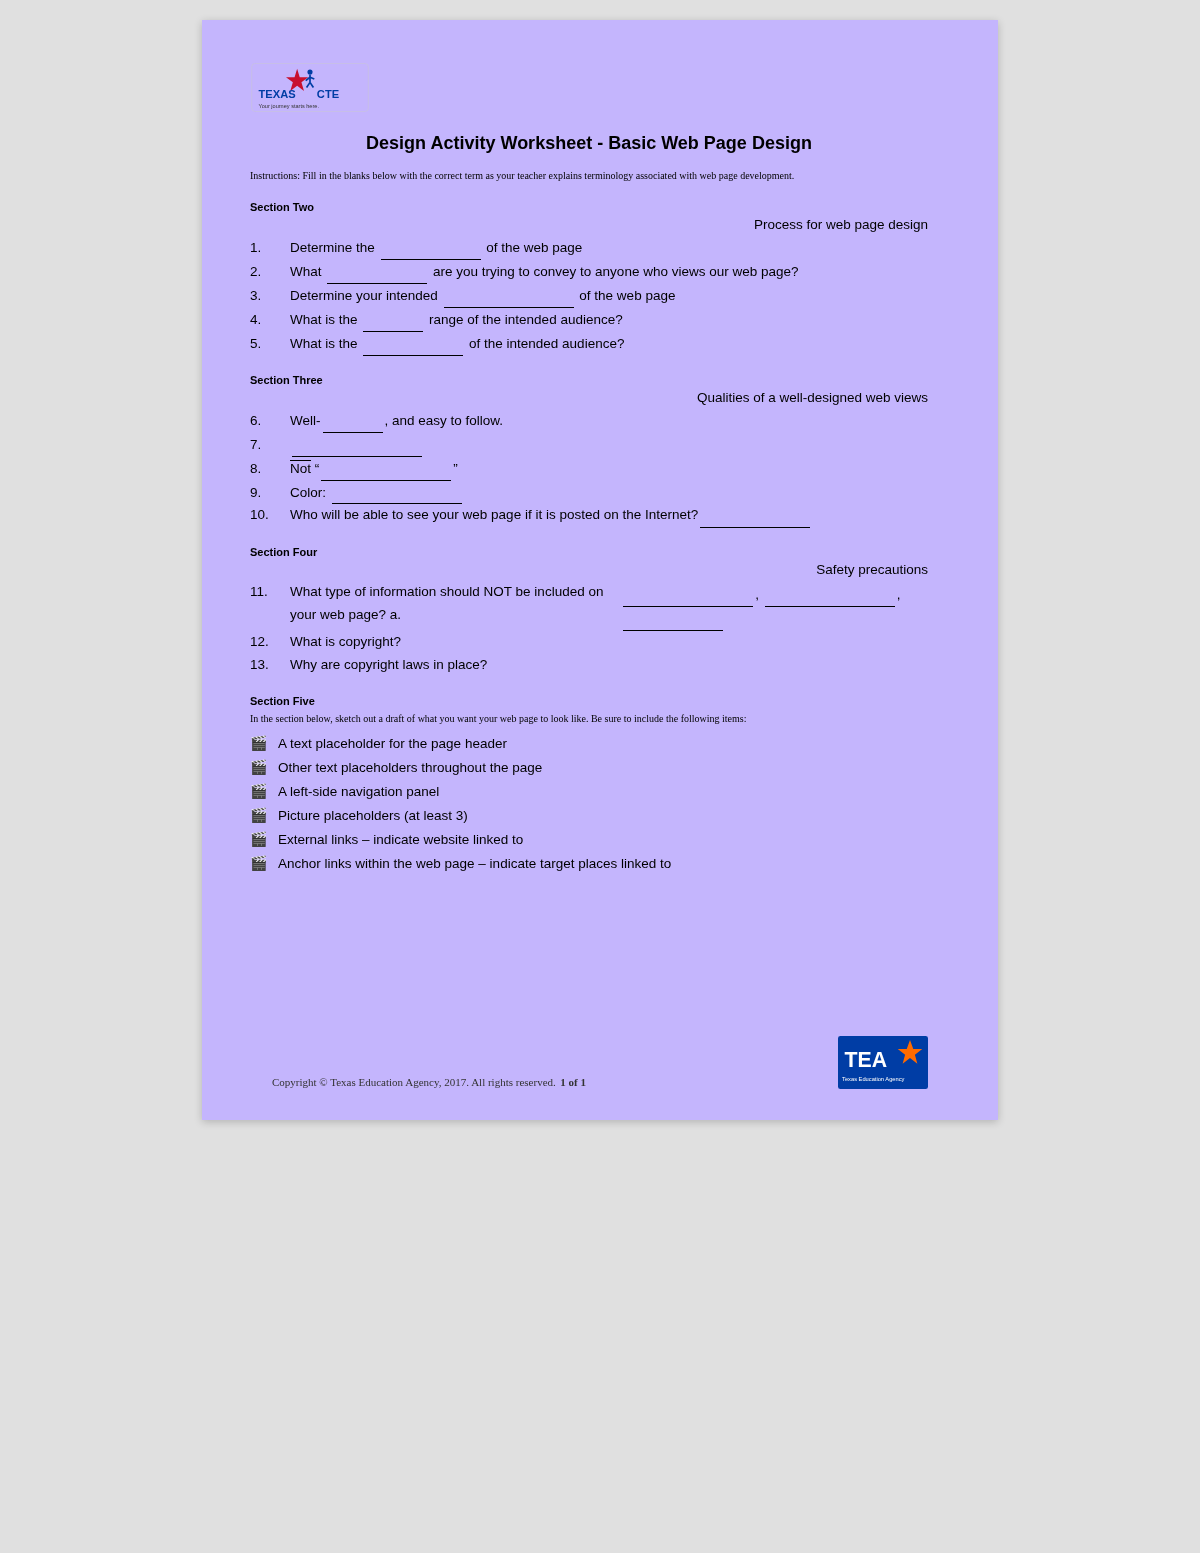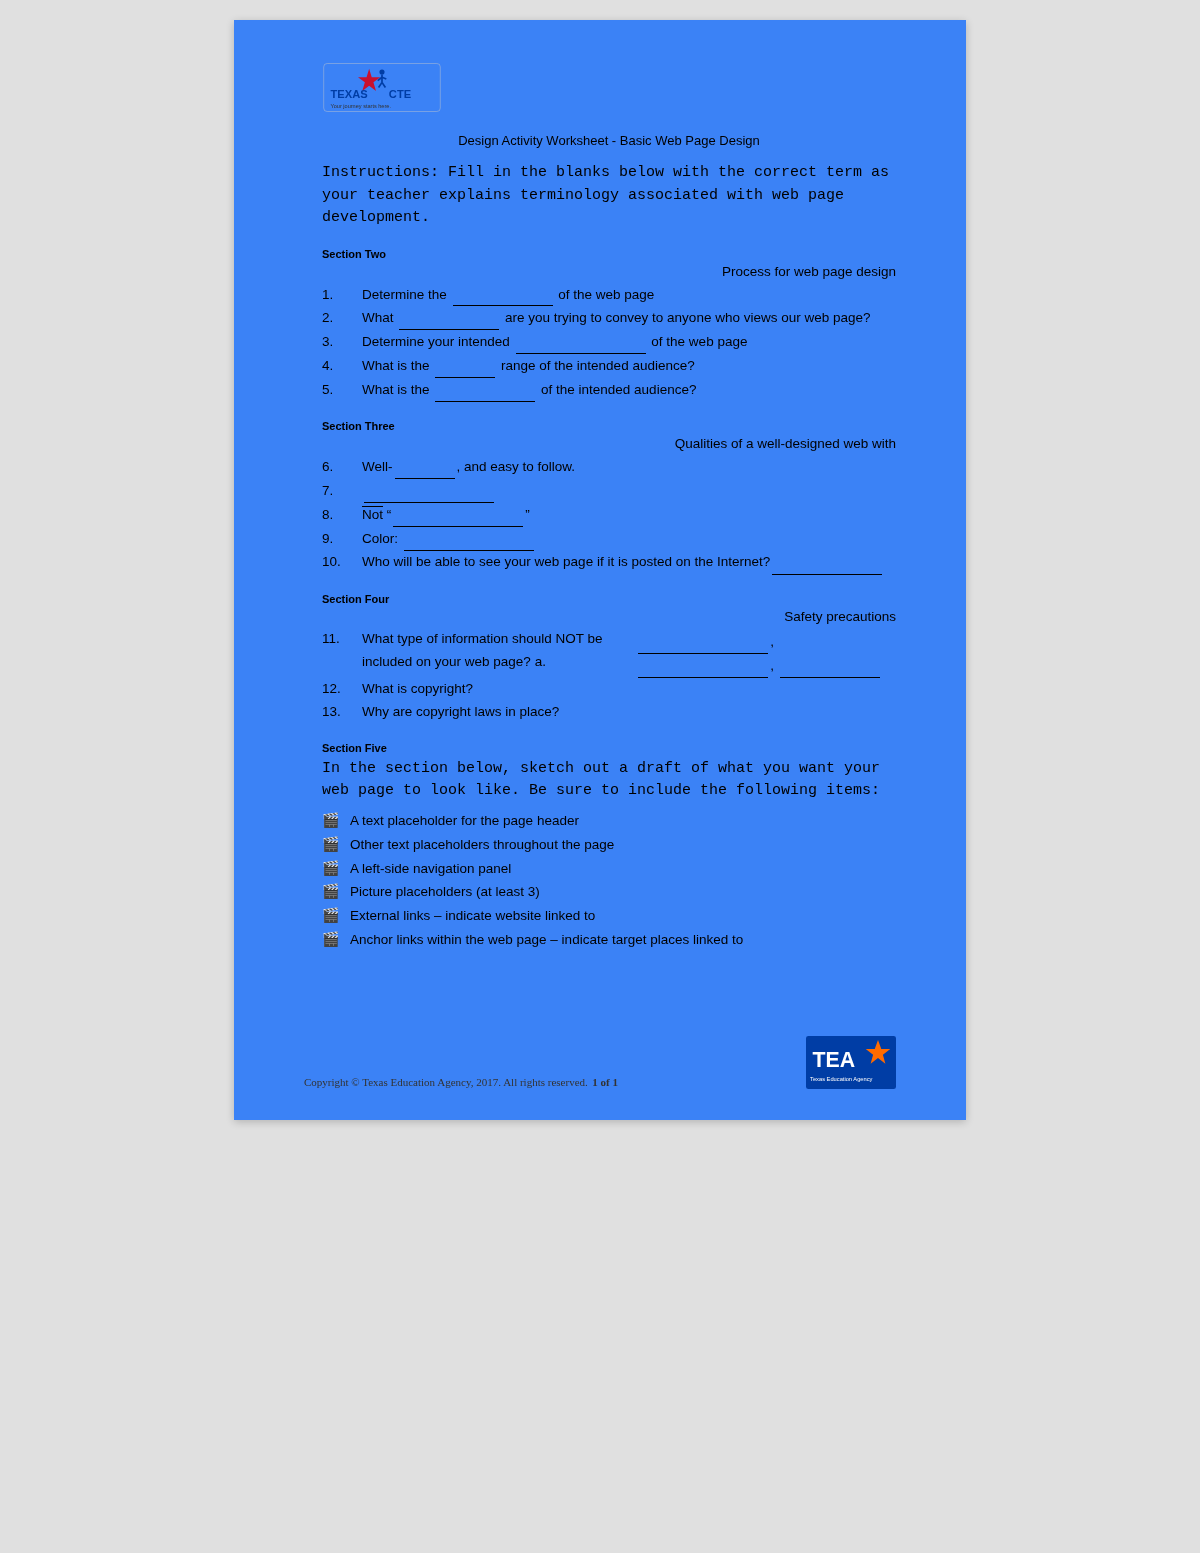--- a/index.html
+++ b/index.html
@@ -10,24 +10,24 @@
 
     body {
       background: #e0e0e0;
       display: flex;
       justify-content: center;
       padding: 20px 0;
       font-family: Arial, sans-serif;
     }
 
     .page {
-      width: 732px;
+      width: 796px;
       min-height: 1100px;
-      background: #3b82f6;
-      padding: 40px 70px 50px 88px;
+      background: #c4b5fd;
+      padding: 40px 70px 50px 48px;
       position: relative;
       box-shadow: 0 2px 8px rgba(0,0,0,0.2);
     }
 
     .logo-area {
       display: flex;
       align-items: flex-start;
       margin-bottom: 18px;
     }
 
@@ -35,28 +35,28 @@
       width: 120px;
       height: 55px;
     }
 
     .title-section {
       text-align: center;
       margin-bottom: 14px;
     }
 
     .main-title {
-      font-size: 13px;
-      font-weight: normal;
+      font-size: 18px;
+      font-weight: bold;
       font-family: Arial, sans-serif;
     }
 
     .instructions {
-      font-size: 15px;
-      font-family: Liberation Mono, monospace;
+      font-size: 10px;
+      font-family: Liberation Serif, serif;
       line-height: 1.5;
       margin-bottom: 4px;
     }
 
     .section-heading {
       font-size: 11px;
       font-weight: bold;
       font-family: Arial, sans-serif;
       margin-top: 18px;
       margin-bottom: 4px;
@@ -201,21 +201,21 @@
       </li>
       <li>
         <span class="item-num">5.</span>
         <span>What is the <span class="blank blank-md">&nbsp;</span> of the intended audience?</span>
       </li>
     </ul>
   </div>
 
   <div>
     <div class="section-heading">Section Three</div>
-    <div class="section-subtitle">Qualities of a well-designed web with</div>
+    <div class="section-subtitle">Qualities of a well-designed web views</div>
     <ul class="item-list">
       <li>
         <span class="item-num">6.</span>
         <span>Well-<span class="blank blank-sm">&nbsp;</span>, and easy to follow.</span>
       </li>
       <li>
         <span class="item-num">7.</span>
         <span><span class="blank blank-lg">&nbsp;</span></span>
       </li>
       <li>

